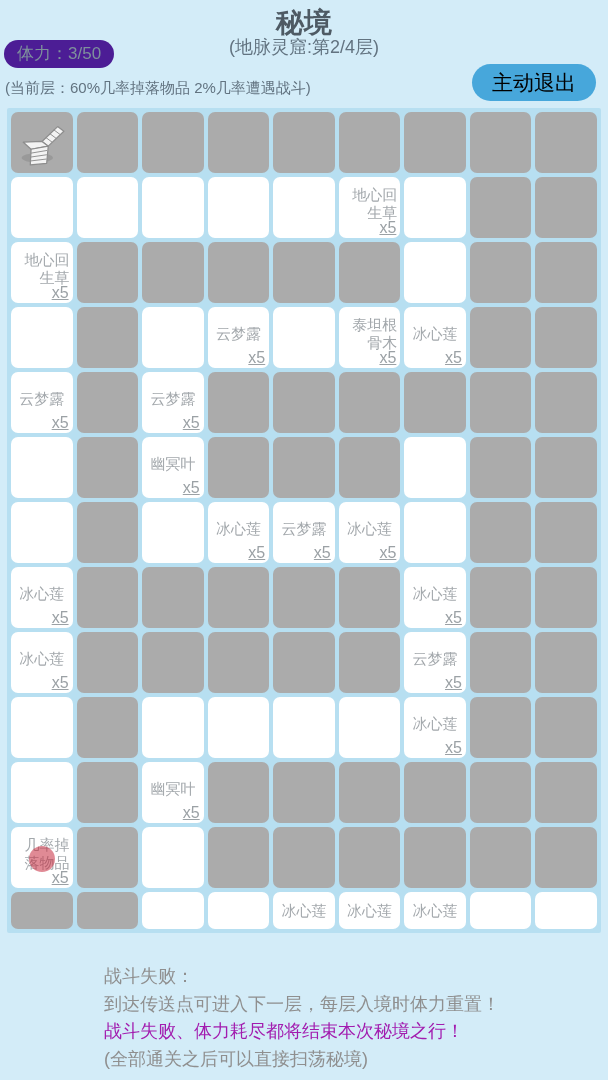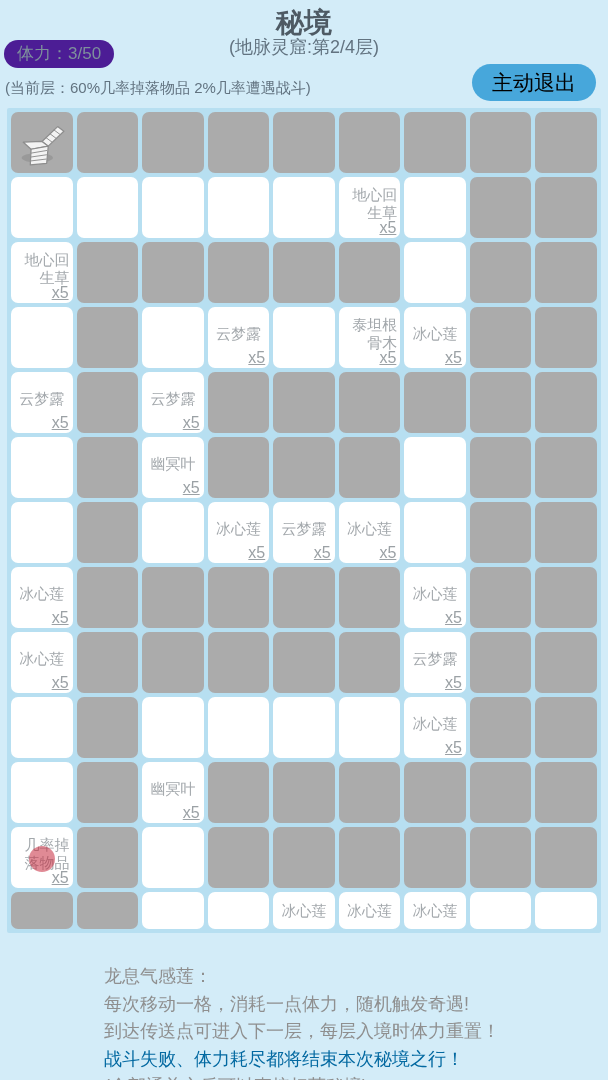--- a/index.html
+++ b/index.html
@@ -62,21 +62,21 @@
   .player-dot {
     position:absolute; left:50%; top:52%;
     width:26px; height:26px; border-radius:50%;
     transform:translate(-50%,-50%);
     background:rgba(198,42,62,0.55);
   }
   .rules {
     position:absolute; left:104px; top:963px;
     font-size:18px; line-height:27.5px; color:#8f8f8f;
   }
-  .rules .warning { color:#0369a1; }
+  .rules .warning { color:#a21caf; }
 </style>
 </head>
 <body>
 
 <div class="page-title">秘境</div>
 <div class="page-subtitle">(地脉灵窟:第2/4层)</div>
 <div class="stamina-badge">体力：3/50</div>
 <div class="floor-info">(当前层：60%几率掉落物品 2%几率遭遇战斗)</div>
 <button class="exit-button">主动退出</button>
 
@@ -274,18 +274,17 @@
       <span class="item-name">冰心莲</span>
     </div>
     <div class="cell floor short">
       <span class="item-name">冰心莲</span>
     </div>
     <div class="cell floor short"></div>
     <div class="cell floor short"></div>
   </div>
 
 <div class="rules">
-  <div>龙息气感莲：</div>
-  <div>每次移动一格，消耗一点体力，随机触发奇遇!</div>
+  <div>战斗失败：</div>
   <div>到达传送点可进入下一层，每层入境时体力重置！</div>
   <div class="warning">战斗失败、体力耗尽都将结束本次秘境之行！</div>
   <div>(全部通关之后可以直接扫荡秘境)</div>
 </div>
 
 </body></html>

